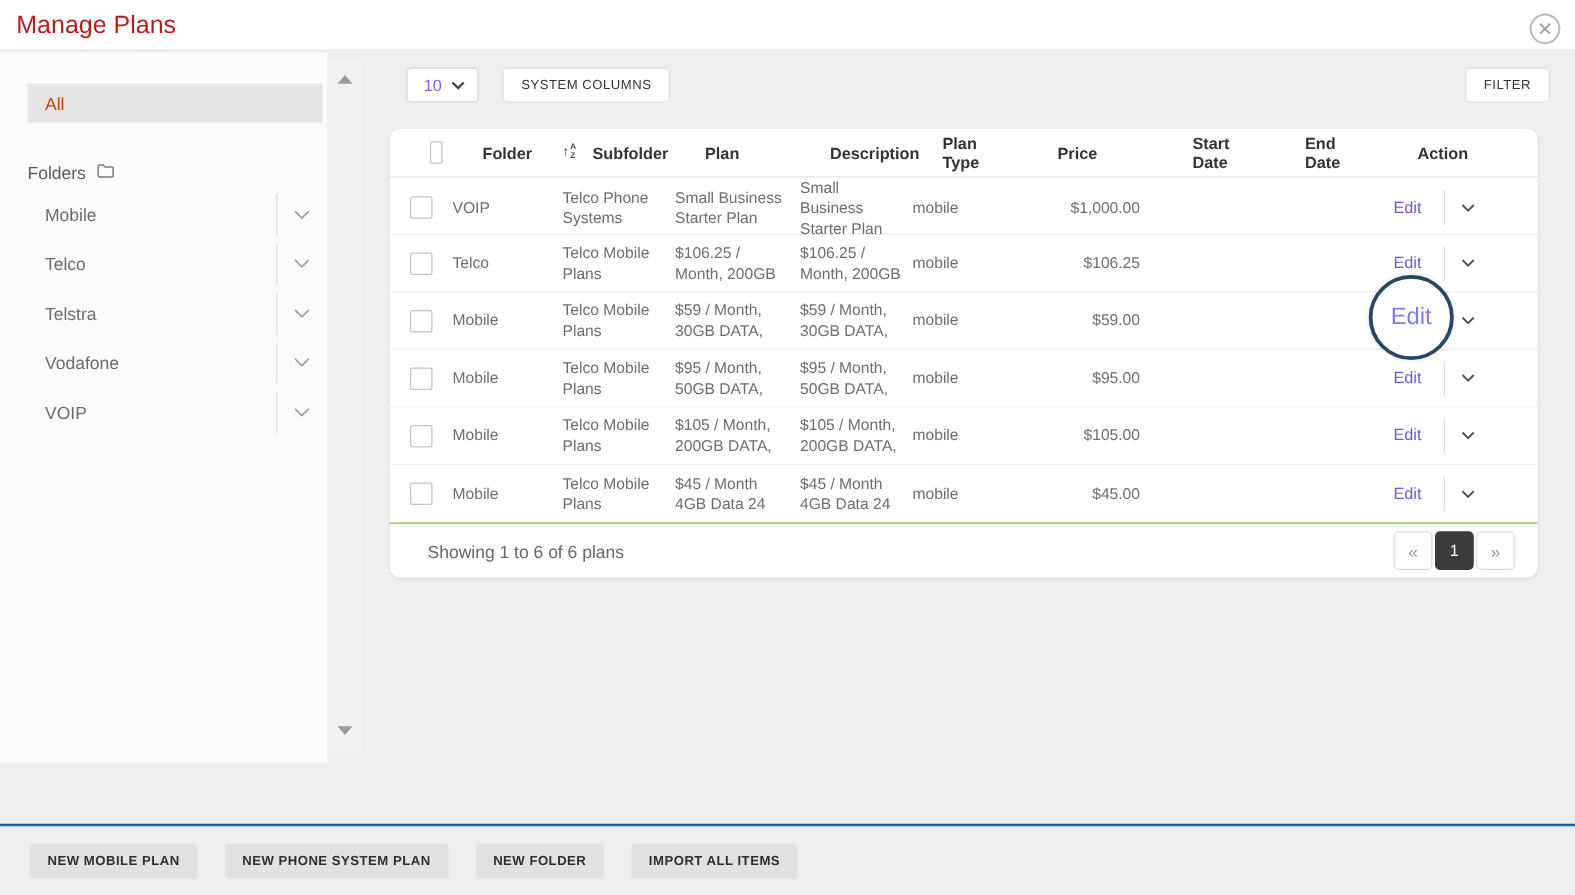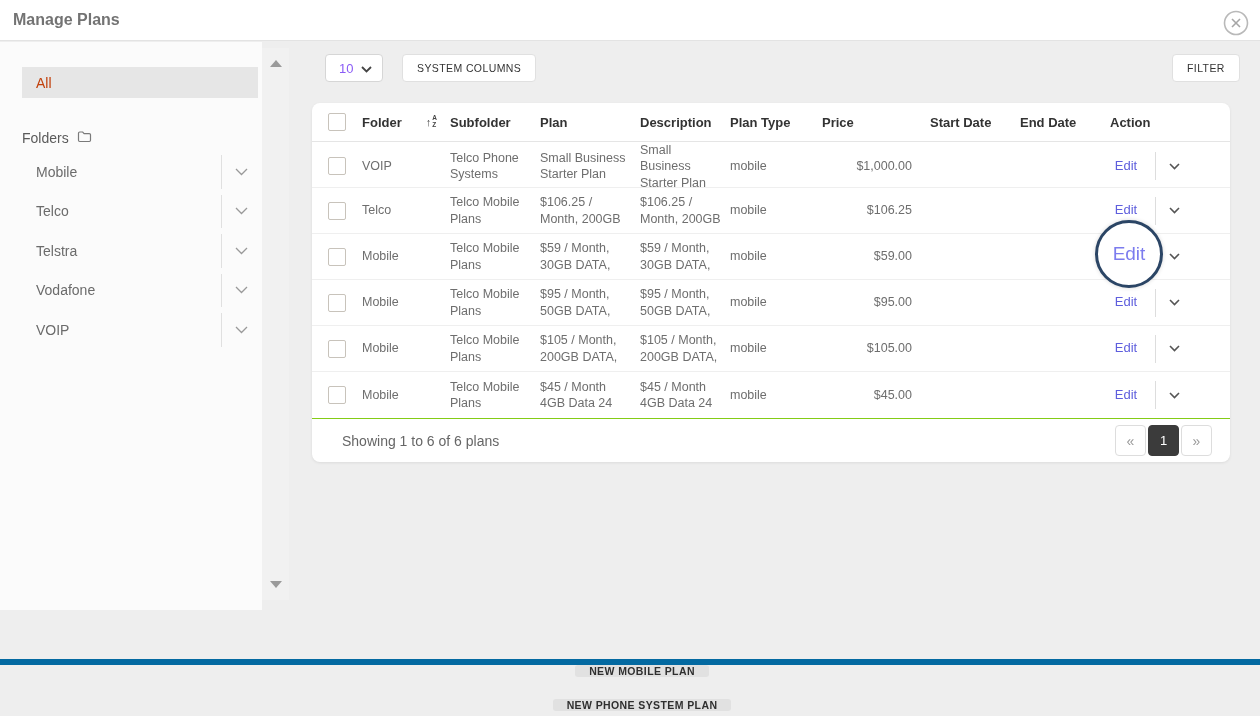--- a/index.html
+++ b/index.html
@@ -2,21 +2,21 @@
 <html><head>
 <meta charset="utf-8">
 <style>
   * { margin:0; padding:0; box-sizing:border-box; }
   html,body { width:1260px; height:716px; }
   body { font-family:"Liberation Sans", sans-serif; background:#eeeeee; color:#555; overflow:hidden; }
   .stage { position:relative; width:1260px; height:716px; }
 
   
   .app-header { position:absolute; top:0; left:0; width:1260px; height:41px; background:#ffffff; border-bottom:1px solid #e3e3e3; display:flex; align-items:center; }
-  .app-title { font-size:16px; color:#737373; margin-left:13px; font-weight:700; }
+  .app-title { font-size:20px; color:#b91c1c; margin-left:13px; font-weight:400; }
   .close-btn { position:absolute; right:11px; top:10px; width:26px; height:26px; cursor:pointer; }
 
   
   .sidebar { position:absolute; left:0; top:42px; width:262px; height:568px; background:#fbfbfb; }
   .all-item { position:absolute; left:22px; top:25px; width:236px; height:31px; background:#e6e6e6; display:flex; align-items:center; padding-left:14px; font-size:14px; color:#c2410c; cursor:pointer; }
   .folders-heading { position:absolute; left:22px; top:88px; font-size:14px; color:#5a5a5a; display:flex; align-items:center; gap:8px; }
   .folder-list { position:absolute; left:22px; top:110px; width:236px; }
   .folder-item { height:39.5px; display:flex; align-items:center; cursor:pointer; position:relative; }
   .folder-item .flabel { margin-left:14px; font-size:14px; color:#6b6b6b; }
   .folder-item .vdiv { position:absolute; right:36px; top:3px; bottom:3px; width:1px; background:#e0e0e0; }
@@ -29,21 +29,21 @@
   .page-size { position:absolute; left:325px; top:54px; width:58px; height:28px; background:#fff; border:1px solid #d6d6d6; border-radius:4px; display:flex; align-items:center; padding:0 10px 0 13px; cursor:pointer; }
   .page-size .val { font-size:13px; color:#8b5cf6; flex:1; }
   .btn-plain { position:absolute; top:54px; height:28px; background:#fff; border:1px solid #e0e0e0; border-radius:4px; font-size:10.5px; letter-spacing:.4px; color:#333; display:flex; align-items:center; padding:0 14px; cursor:pointer; font-weight:400; }
   .visible-cols { left:402px; }
   .filter-btn { left:1172px; }
 
   
   .card { position:absolute; left:312px; top:103px; width:918px; height:359px; background:#fff; border-radius:8px; box-shadow:0 1px 3px rgba(0,0,0,.08); }
   .grid-row { display:grid; grid-template-columns:42px 88px 90px 100px 90px 78px 122px 90px 85px 1fr; align-items:center; }
   .thead { height:39px; border-bottom:1px solid #e5e5e5; font-size:13px; font-weight:700; color:#333; }
-  .th { padding-left:8px; display:flex; align-items:center; }
+  .th { padding-left:8px; display:flex; align-items:center;margin-left:24px; }
   .th.price-h { padding-left:22px; }
   .th.action-h { padding-left:13px; }
   .trow { height:46px; border-bottom:1px solid #efefef; font-size:12.5px; color:#6e6e6e; }
   .trow:last-of-type { border-bottom:none; }
   .td { padding-left:8px; line-height:1.3; }
   .td.price { text-align:right; padding-right:10px; }
   .cbx-cell { display:flex; justify-content:center; }
   .checkbox { width:18px; height:18px; border:1px solid #c8c3bb; border-radius:2px; background:#fff; cursor:pointer; }
   .action-cell { display:flex; align-items:center; height:100%; }
   .edit-link { width:58px; text-align:center; color:#5e5edd; font-size:13px; cursor:pointer; text-decoration:none; }
@@ -60,21 +60,21 @@
   .summary { margin-left:30px; font-size:14px; color:#666; }
   .pager { margin-left:auto; margin-right:18px; display:flex; gap:2px; }
   .page-btn { width:31px; height:31px; border:1px solid #ddd; border-radius:4px; background:#fff; display:flex; align-items:center; justify-content:center; font-size:14px; color:#999; cursor:pointer; }
   .page-btn.current { background:#3b3b3b; border-color:#3b3b3b; color:#fff; font-size:13px; }
 
   
   .highlight-circle { position:absolute; left:1095px; top:220px; width:68px; height:68px; border-radius:50%; background:#fff; border:3px solid #2b4565; display:flex; align-items:center; justify-content:center; box-shadow:0 0 4px rgba(0,0,0,.15); z-index:5; }
   .highlight-circle .hl-text { color:#7c7cee; font-size:19px; }
 
   
-  .bottom-bar { position:absolute; left:0; bottom:0; width:1260px; height:57px; border-top:6px solid #0369a1; display:flex; align-items:center; gap:22px; padding-left:24px; background:#eeeeee;flex-direction:column; }
+  .bottom-bar { position:absolute; left:0; bottom:0; width:1260px; height:57px; border-top:2px solid #0369a1; display:flex; align-items:center; gap:22px; padding-left:24px; background:#eeeeee; }
   .gray-btn { height:28px; background:#e1e1e1; border:none; border-radius:3px; font-family:"Liberation Sans", sans-serif; font-size:10.5px; font-weight:700; letter-spacing:.4px; color:#2f2f2f; padding:0 14px; cursor:pointer; }
 </style>
 </head>
 <body>
 
 <div class="stage">
 
   <div class="app-header">
     <div class="app-title">Manage Plans</div>
     <div class="close-btn">

